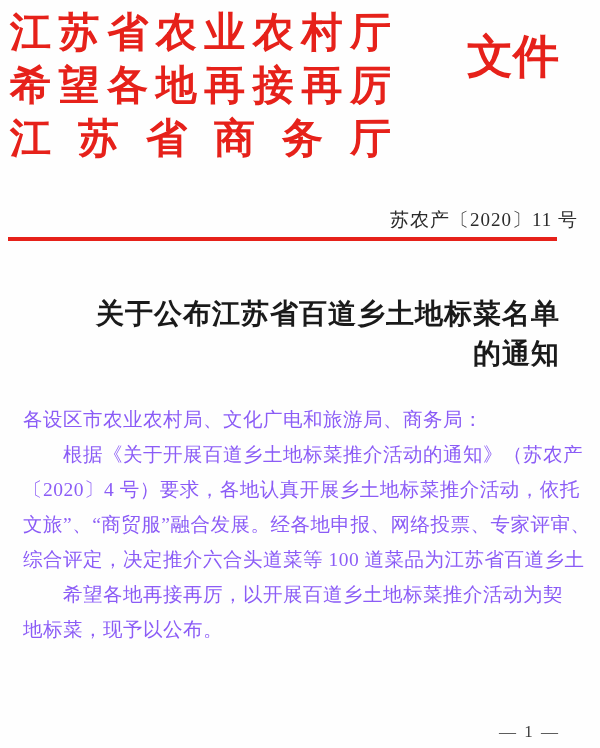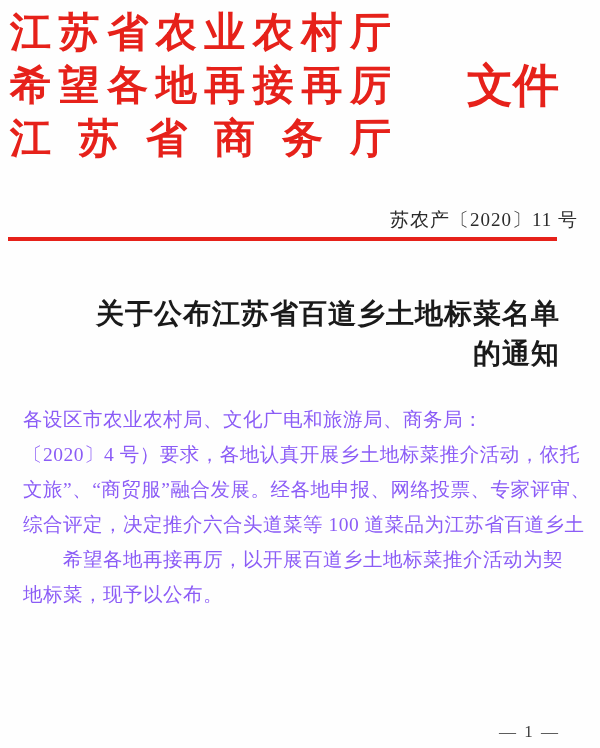--- a/index.html
+++ b/index.html
@@ -12,40 +12,40 @@
     position: relative;
     width: 600px; height: 748px;
     background: #fefefe;
     overflow: hidden;
   }
   
   .letterhead {
     position: absolute;
     top: 6px; left: 10px; width: 549px;
     display: flex;
-    align-items: center;
     gap: 44px;
   }
   .issuer-block { width: 428px; }
   .issuer-line {
     color: var(--red);
     font-size: 41px;
     font-weight: bold;
     line-height: 53px;
     text-align: justify;
     text-align-last: justify;
     white-space: nowrap;
     letter-spacing: 0;
   }
   .doc-type {
     color: var(--red);
     font-size: 46px;
     font-weight: bold;
     margin-left: 32px;
     white-space: nowrap;
+    margin-top: 20px;
   }
   
   .doc-number {
     position: absolute;
     top: 207px; left: 0; width: 578px;
     text-align: right;
     font-size: 19px;
     letter-spacing: 1px;
     color: #2b2b2b;
   }
@@ -110,20 +110,21 @@
 
   <div class="red-rule"></div>
 
   <div class="doc-title">
     <div>关于公布江苏省百道乡土地标菜名单</div>
     <div>的通知</div>
   </div>
 
   <div class="body-text">
     <div class="body-line">各设区市农业农村局、文化广电和旅游局、商务局：</div>
+    <div class="body-line indent">根据《关于开展百道乡土地标菜推介活动的通知》（苏农产</div>
     <div class="body-line">〔2020〕4 号）要求，各地认真开展乡土地标菜推介活动，依托</div>
     <div class="body-line">文旅”、“商贸服”融合发展。经各地申报、网络投票、专家评审、</div>
     <div class="body-line">综合评定，决定推介六合头道菜等 100 道菜品为江苏省百道乡土</div>
     <div class="body-line indent">希望各地再接再厉，以开展百道乡土地标菜推介活动为契</div>
     <div class="body-line">地标菜，现予以公布。</div>
   </div>
 
   <div class="page-number">— 1 —</div>
 
 </div>

